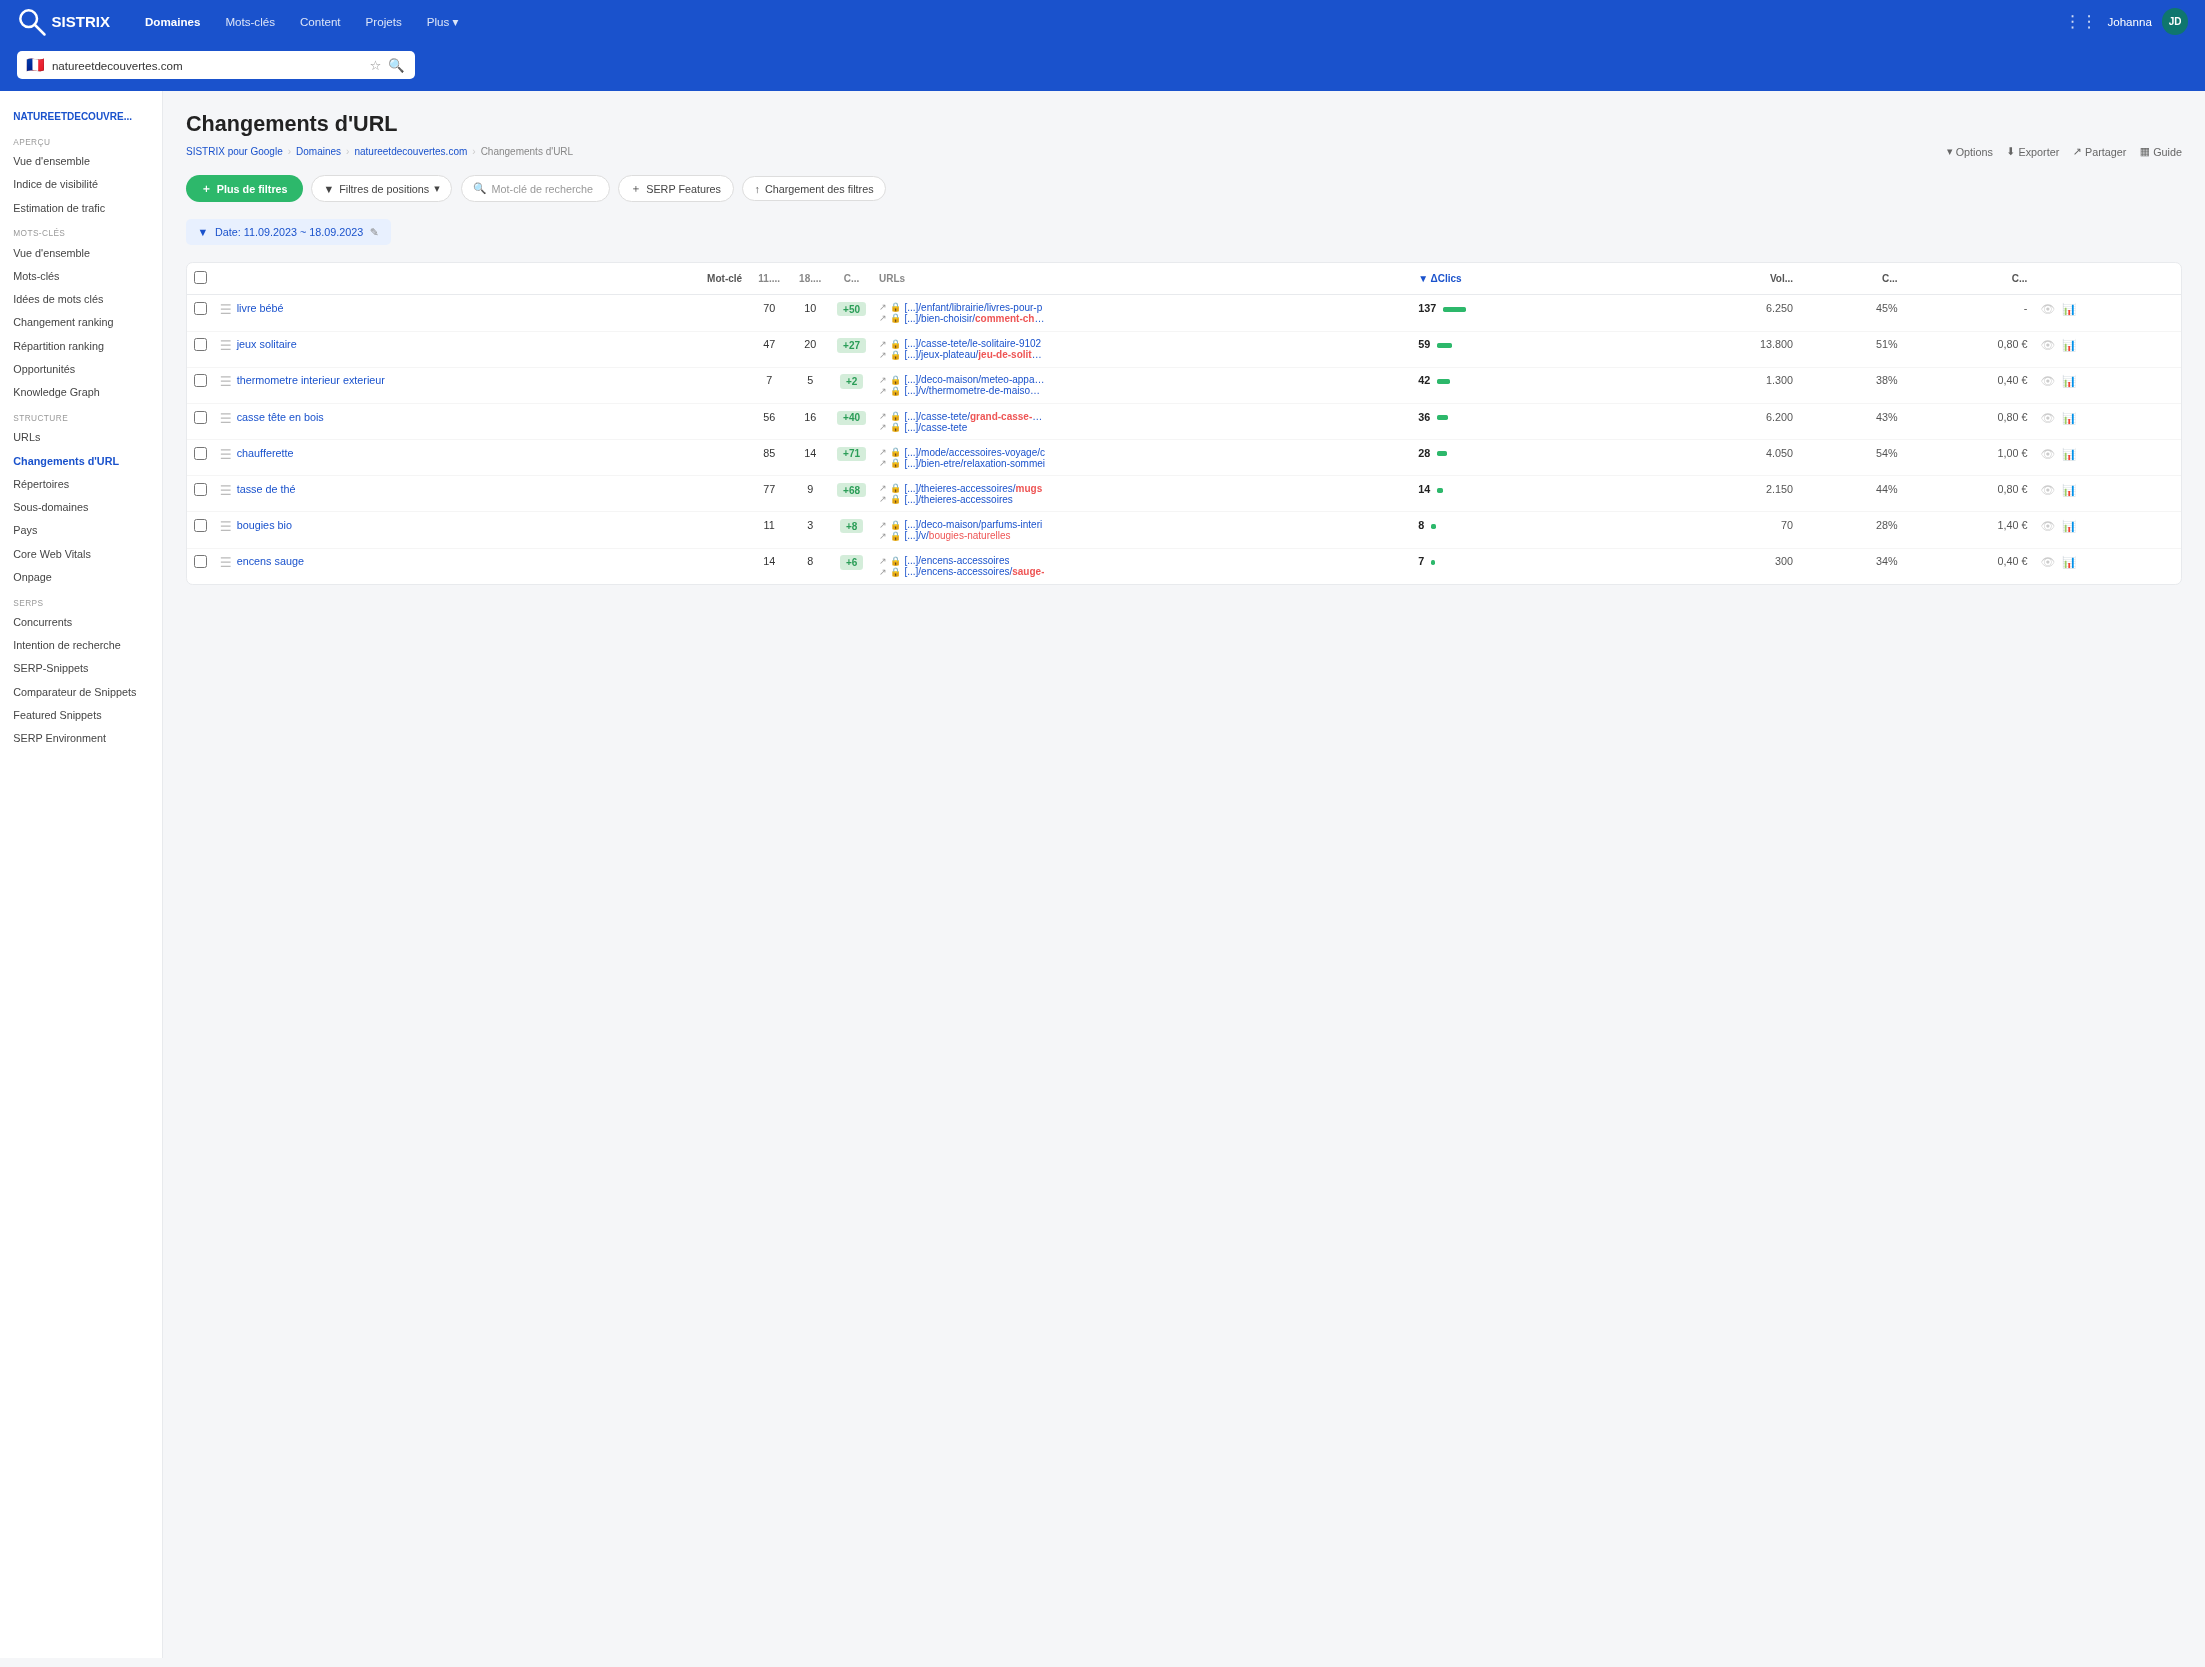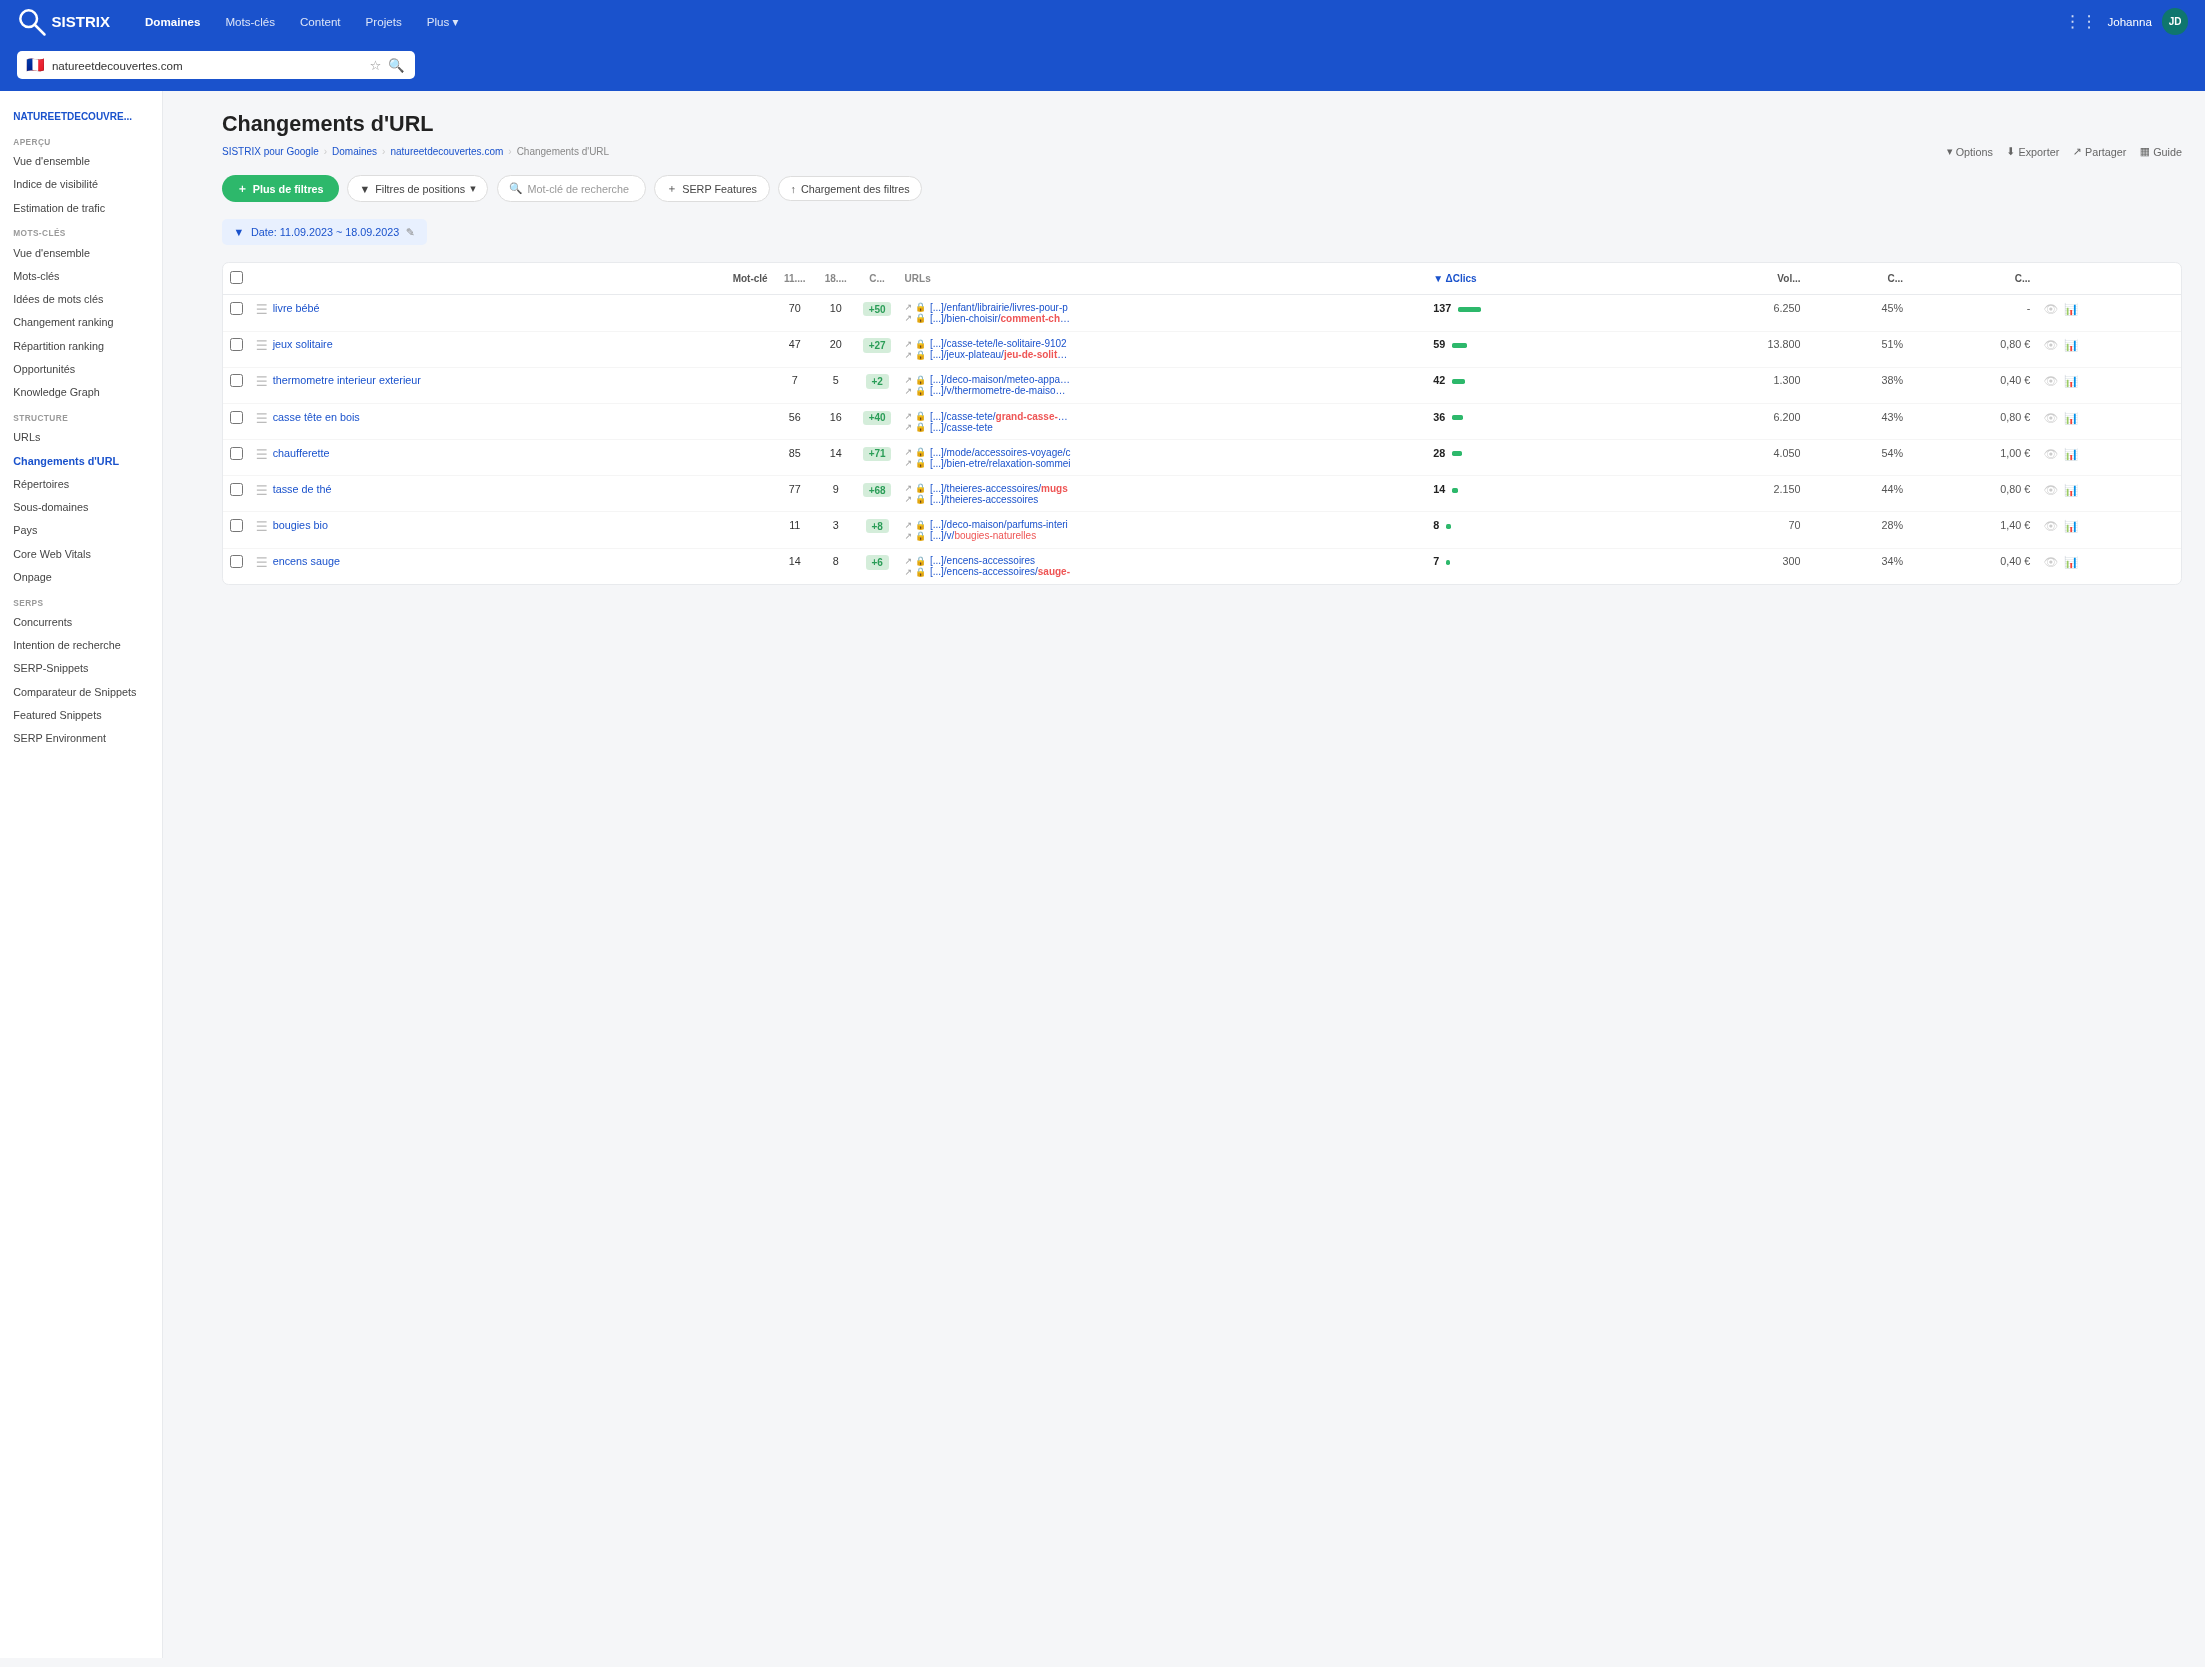--- a/index.html
+++ b/index.html
@@ -19,25 +19,25 @@
 
     
     .search-bar { background: #1a52cc; padding: 8.3px 16.6px 11.6px; }
     .search-box { background: white; border-radius: 5px; display: flex; align-items: center; max-width: 398px; padding: 5px 10px; gap: 6.6px; }
     .flag { font-size: 15px; }
     .search-input { border: none; outline: none; flex: 1; font-size: 11.6px; color: #333; }
     .search-icons { display: flex; gap: 6.6px; color: #999; }
     .search-icon-btn { cursor: pointer; font-size: 13.3px; }
 
     
-    .main-layout { display: flex; min-height: calc(100vh - 100px); gap: 36px; }
+    .main-layout { display: flex; min-height: calc(100vh - 100px); }
 
     
     .sidebar { width: 163px; min-width: 163px; background: white; border-right: 0.8px solid #e8eaed; padding: 13.3px 0; }
-    .sidebar-section-title { font-size: 8.3px; font-weight: 700; color: #999; padding: 8.3px 13.3px 3.3px; text-transform: uppercase; letter-spacing: 0.4px; }
+    .sidebar-section-title { font-size: 8.3px; font-weight: 400; color: #999; padding: 8.3px 13.3px 3.3px; text-transform: uppercase; letter-spacing: 0.4px; }
     .sidebar-item { padding: 4.1px 13.3px; cursor: pointer; color: #444; font-size: 10.8px; line-height: 1.4; }
     .sidebar-item.active { color: #1a52cc; font-weight: 600; }
     .sidebar-domain { font-size: 10px; font-weight: 700; color: #1a52cc; padding: 6.6px 13.3px; }
 
     
     .content { flex: 1; padding: 20px 23px; background: #f5f6f8; }
     .page-title { font-size: 21.6px; font-weight: 700; color: #222; margin-bottom: 8.3px; }
     .breadcrumb { display: flex; align-items: center; gap: 5px; font-size: 10px; color: #888; margin-bottom: 16.6px; }
     .breadcrumb-sep { color: #ccc; }
     .breadcrumb-link { color: #1a52cc; cursor: pointer; }

